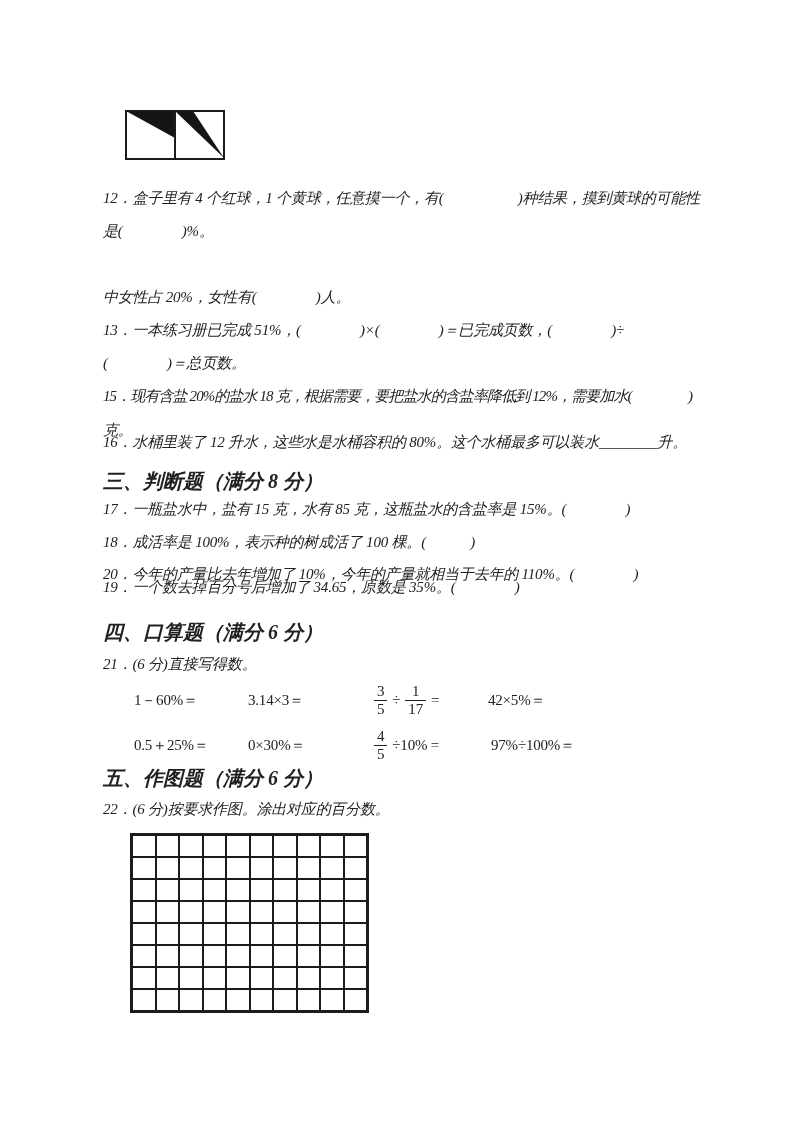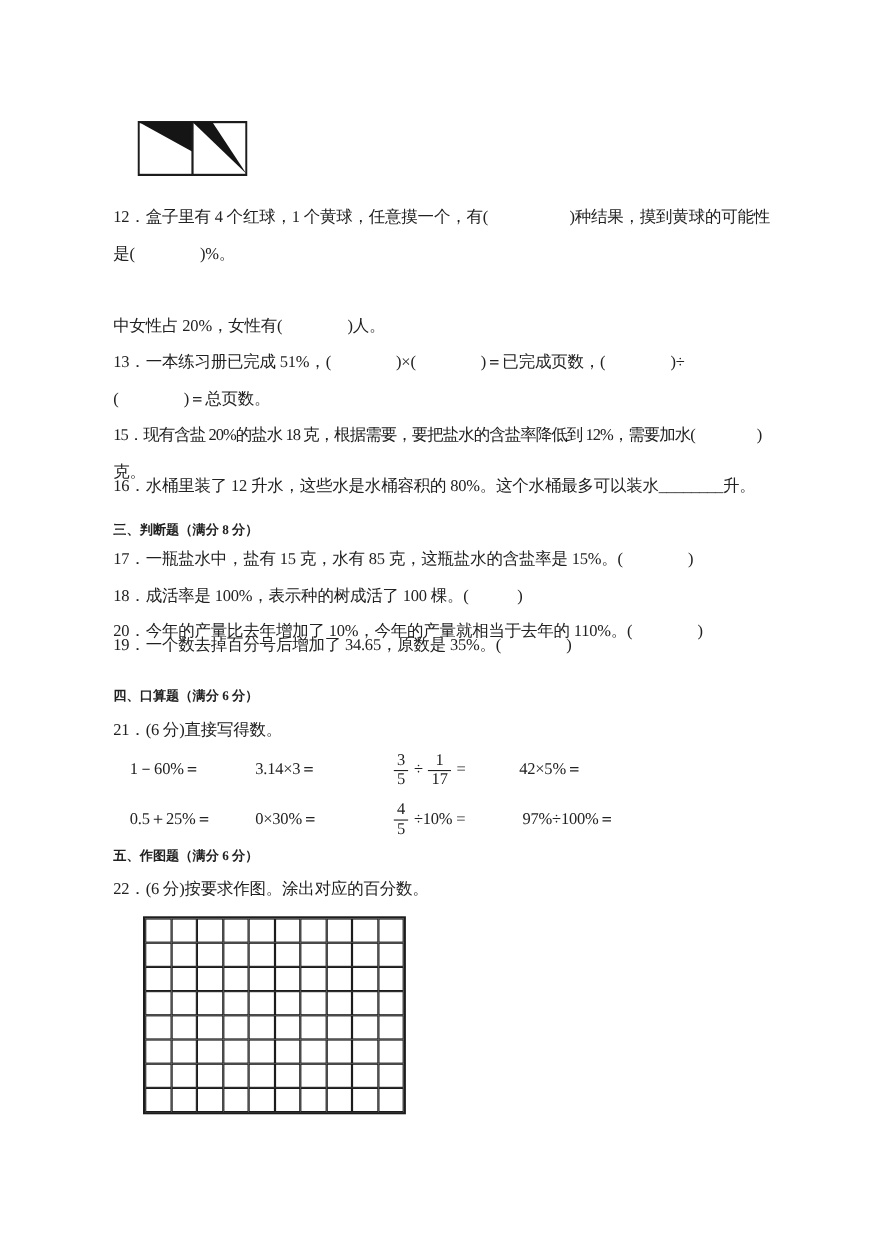--- a/index.html
+++ b/index.html
@@ -1,25 +1,25 @@
 <!DOCTYPE html>
 <html><head>
 <meta charset="utf-8">
 <style>
   html,body{margin:0;padding:0;background:#ffffff;}
   .page{
     position:relative;width:793px;height:1122px;background:#ffffff;overflow:hidden;
     font-family:"Liberation Serif","DejaVu Serif",serif;
     color:#212121;font-size:15px;letter-spacing:-0.2px;
   }
-  .line{position:absolute;left:103px;white-space:nowrap;line-height:20px;}
-  .bold{font-weight:bold;font-size:12px;letter-spacing:0;}
+  .line{position:absolute;left:103px;white-space:nowrap;line-height:20px;font-style:italic;}
+  .bold{font-weight:bold;font-size:20px;letter-spacing:0;}
   .tight{letter-spacing:-0.9px;}
   .fig{position:absolute;left:125px;top:110px;}
-  .calcrow{position:absolute;left:0;width:729px;height:44px;}
+  .calcrow{position:absolute;left:16px;width:729px;height:44px;}
   .cell{position:absolute;line-height:44px;white-space:nowrap;}
   .fraccell{display:flex;align-items:center;gap:5px;height:44px;line-height:17px;}
   .frac{display:inline-block;text-align:center;}
   .frac .num{display:block;border-bottom:1.5px solid #212121;padding:0 3px;}
   .frac .den{display:block;padding:0 3px;}
   .pgrid{
     position:absolute;left:130px;top:833px;width:235px;height:176px;
     display:grid;border:2px solid #1c1c1c;box-sizing:content-box;background:#fff;
   }
   .gcell{border:1px solid #1c1c1c;margin:0;}

